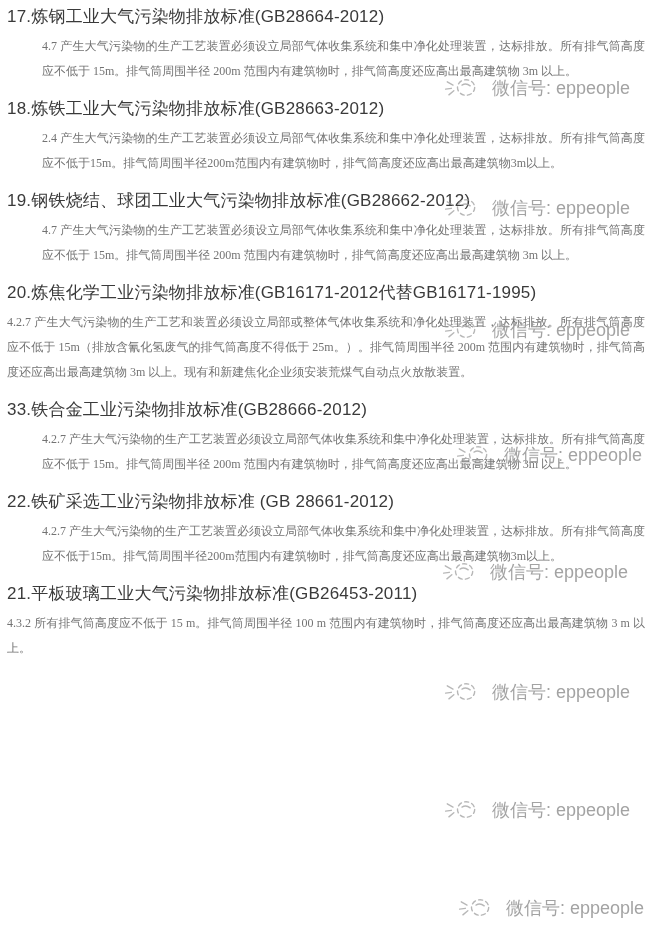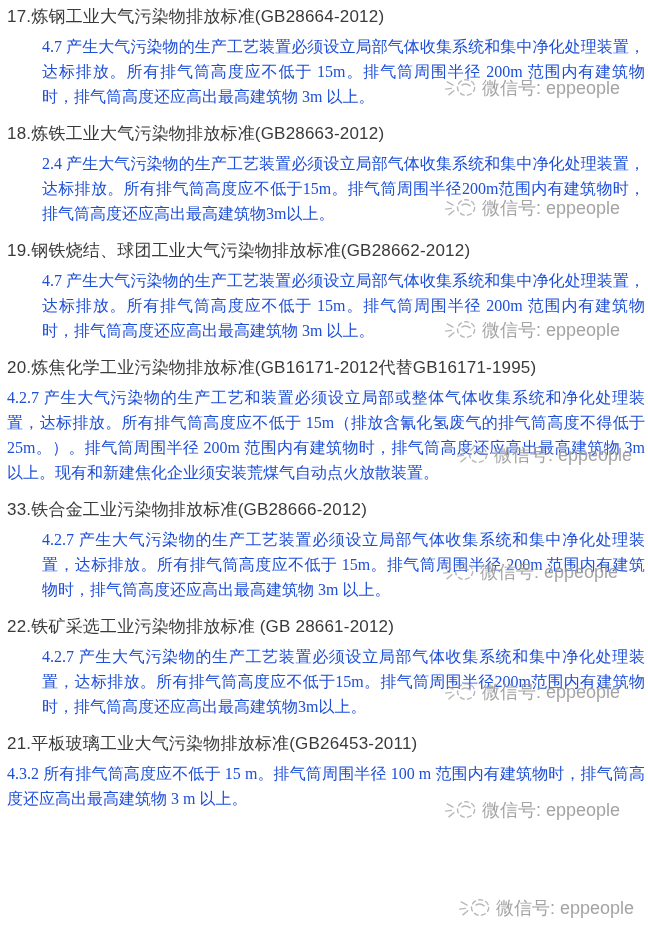--- a/index.html
+++ b/index.html
@@ -21,33 +21,33 @@
     font-size: 17px;
     line-height: 21px;
     font-weight: 400;
     color: #3a3a3a;
     margin: 14px 0 0 0;
     letter-spacing: 0.2px;
     white-space: nowrap;
   }
   .section:first-child .sec-heading { margin-top: 2px; }
   .sec-body {
-    font-size: 16px;
+    font-size: 12px;
     line-height: 25px;
     margin: 7px 0 0 0;
     text-align: justify;
-    color: #1d4ed8;
+    color: #737373;
   }
   .sec-body.indent { margin-left: 35px; }
   
   .wm {
     position: absolute;
     display: flex;
     align-items: center;
-    gap: 2px;
+    gap: 12px;
     color: rgba(143,143,143,0.82);
     font-family: "Liberation Sans", "DejaVu Sans", sans-serif;
     font-size: 18px;
     white-space: nowrap;
     pointer-events: none;
     z-index: 2;
   }
   .wm svg { width: 36px; height: 27px; opacity: 0.75; }
   .wm-text { text-shadow: 0 0 1px rgba(255,255,255,0.5); }
 </style>

